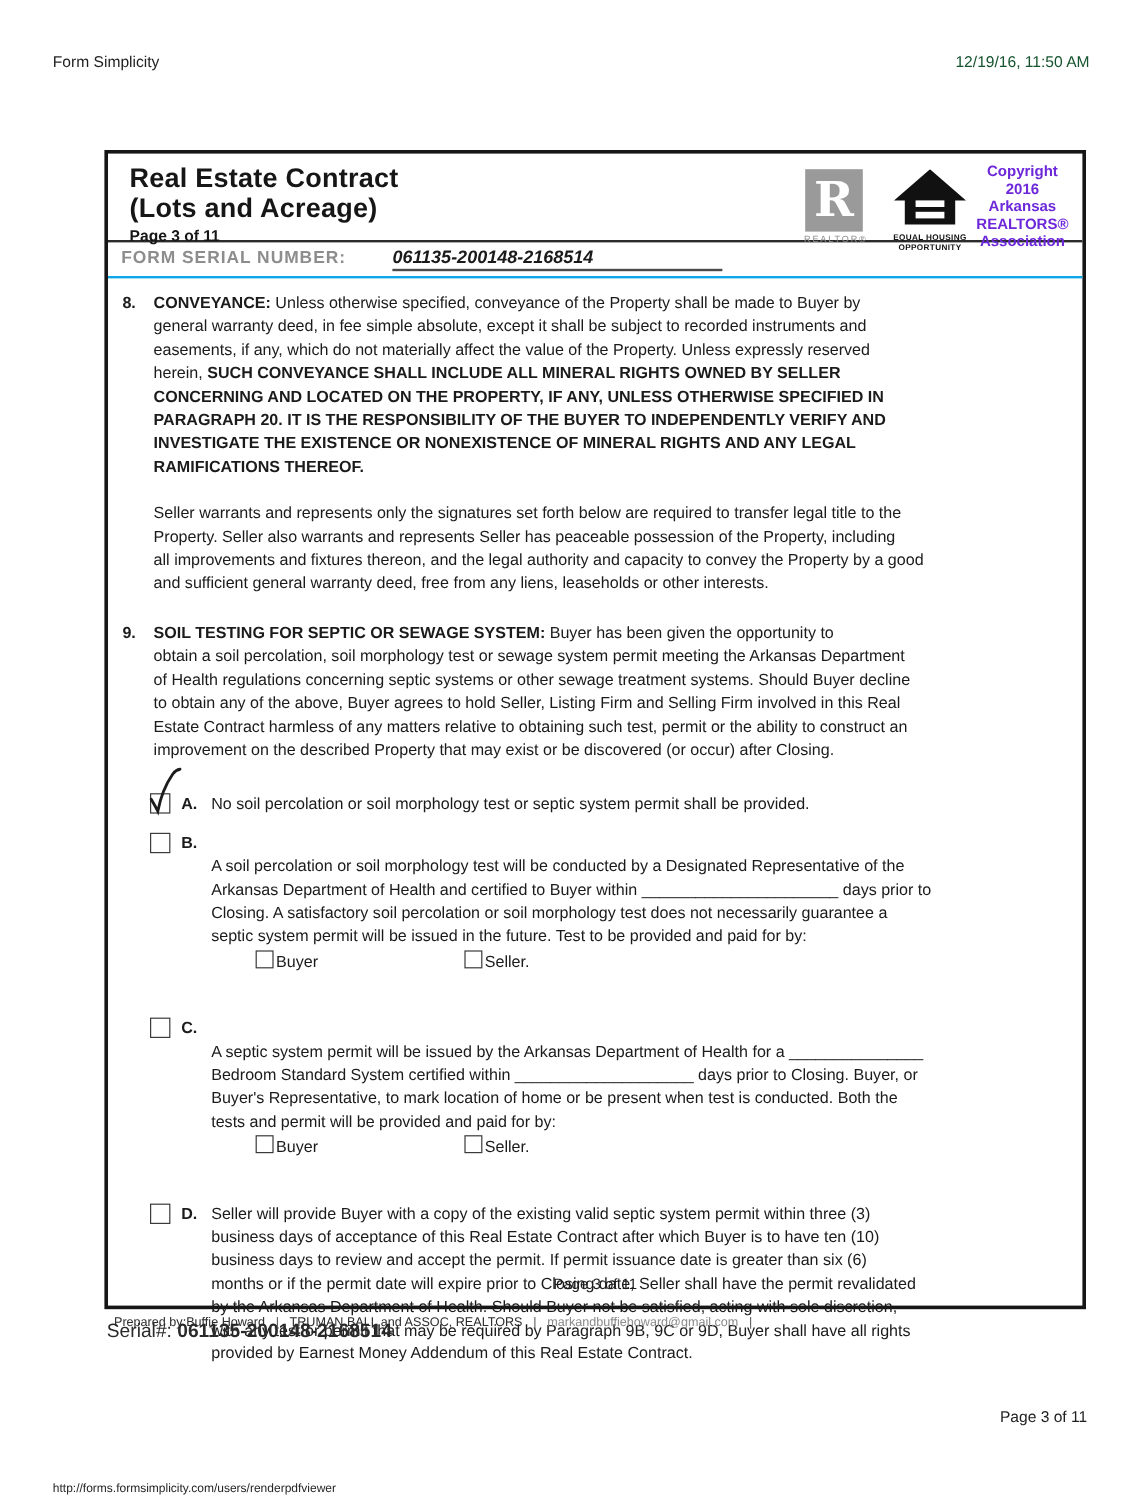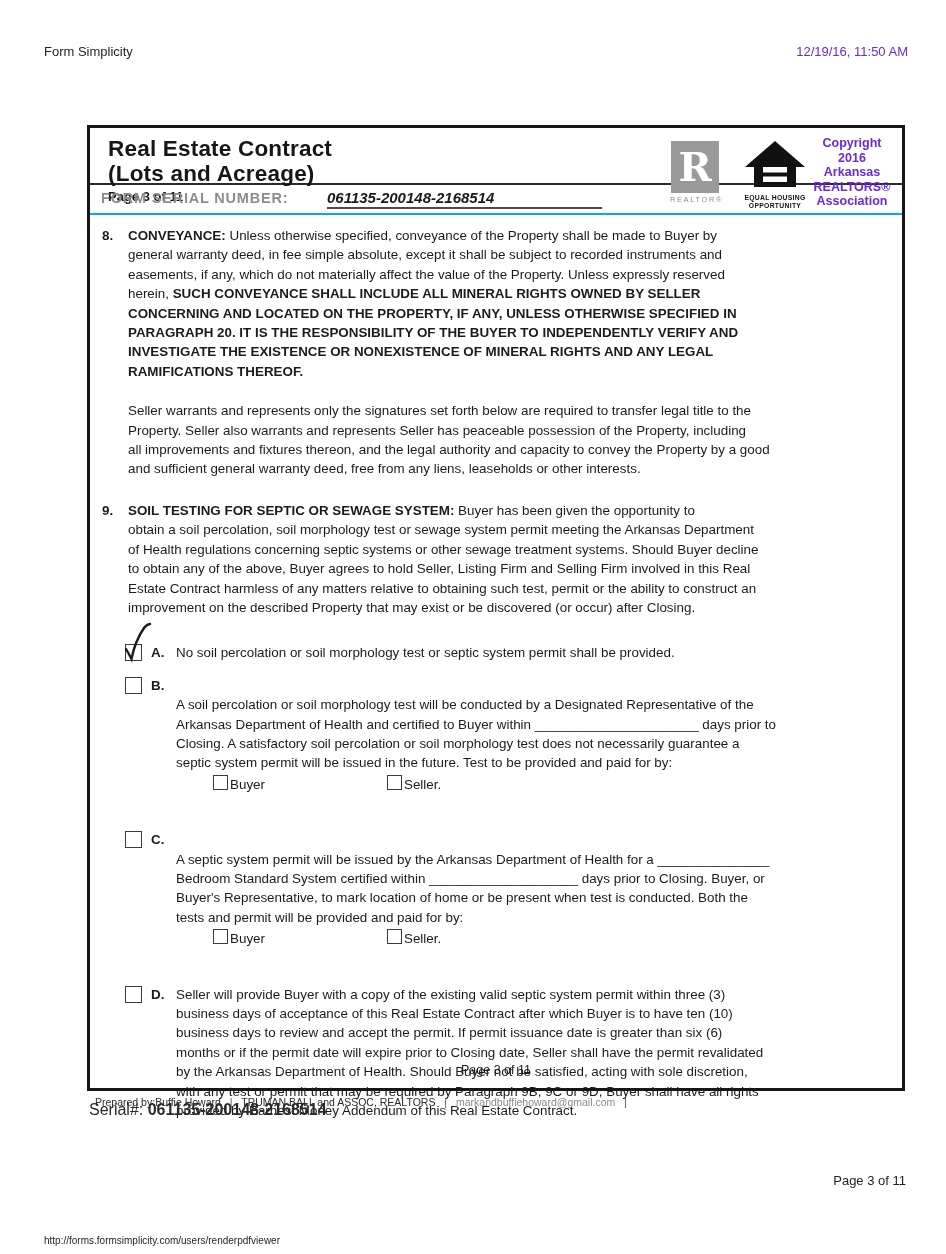--- a/index.html
+++ b/index.html
@@ -8,34 +8,34 @@
     width: 946px; height: 1254px;
     background: #ffffff;
     font-family: "Liberation Sans", sans-serif;
     color: #1b1b1b;
     position: relative;
     overflow: hidden;
   }
 
   
   .hdr-left  { position:absolute; left:44px;  top:44px;  font-size:13px; color:#1f1f1f; }
-  .hdr-right { position:absolute; right:38px; top:44px;  font-size:13px; color:#6d28d9; }
+  .hdr-right { position:absolute; right:38px; top:44px;  font-size:13px; color:#14532d; }
   .ftr-url   { position:absolute; left:44px;  top:1235px; font-size:10px; color:#1f1f1f; }
   .ftr-page  { position:absolute; right:40px; top:1173px; font-size:13px; color:#1f1f1f; }
 
   
   .doc-box {
     position:absolute; left:87px; top:125px;
     width:818px; height:966px;
     border:3px solid #161616;
     background:#fff;
   }
 
   
-  .title-block { position:relative; height:57px; border-bottom:2px solid #2b2b2b; }
+  .title-block { position:relative; height:74px; border-bottom:2px solid #2b2b2b; }
   .title-text  { position:absolute; left:18px; top:8px; }
   .t-line { font-size:22.5px; font-weight:bold; line-height:25px; color:#161616; letter-spacing:0.2px; }
   .t-page { font-size:13px; font-weight:bold; margin-top:3px; color:#161616; }
 
   .logo-realtor { position:absolute; left:580px; top:13px; width:50px; text-align:center; }
   .logo-realtor .r-box {
     width:48px; height:52px; background:#9a9a9a; margin:0 auto;
     display:flex; align-items:center; justify-content:center;
     color:#fff; font-family:"DejaVu Serif", serif; font-weight:bold; font-size:40px; line-height:1;
   }

